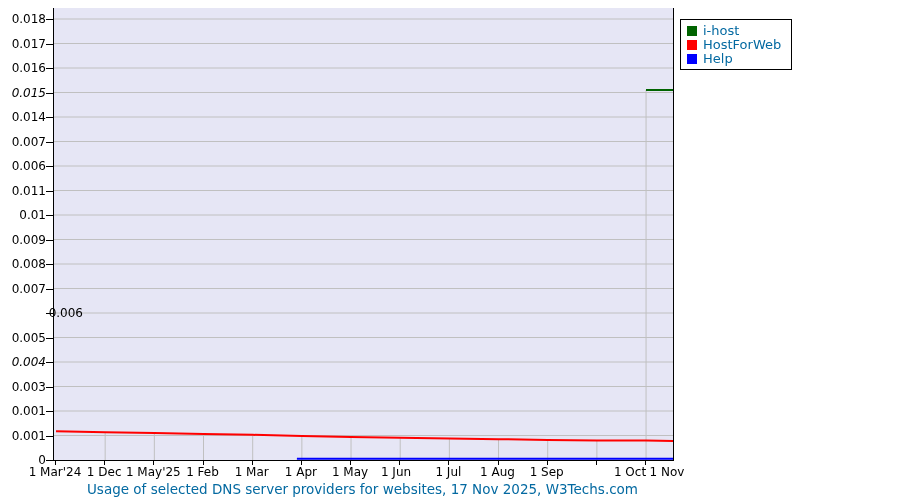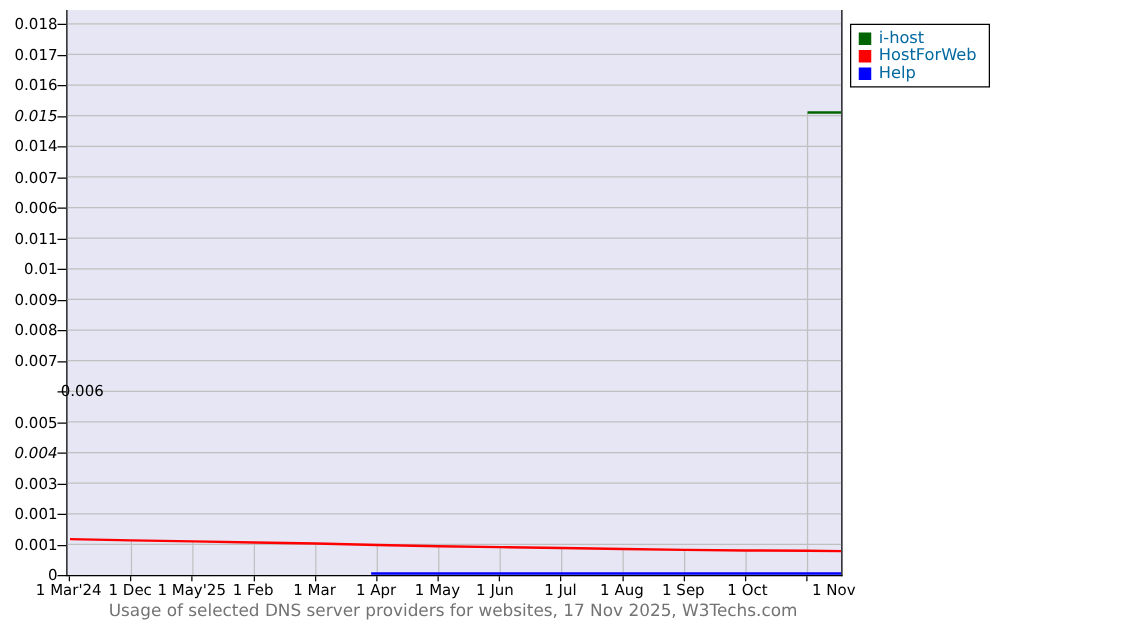--- a/index.html
+++ b/index.html
@@ -22,21 +22,21 @@
   .tickmark{position:absolute;background:#000;}
   .legend{
     position:absolute;left:680px;top:19px;background:#ffffff;
     border:1px solid #000;padding:3px 10px 3px 6px;
   }
   .legend-item{display:flex;align-items:center;height:13px;margin:1px 0;}
   .legend-swatch{width:10px;height:10px;margin-right:6px;flex:0 0 auto;}
   .legend-label{font-size:13px;line-height:13px;color:#0369a1;white-space:nowrap;}
   .chart-title{
     position:absolute;left:53px;top:481px;width:619px;text-align:center;
-    font-size:13.5px;color:#737373;white-space:nowrap;
+    font-size:13.5px;color:#0369a1;white-space:nowrap;
   }
 </style>
 </head>
 <body>
 
 <div class="canvas">
 
   <div class="plot">
     <svg id="chart-svg" width="619" height="452" viewBox="0 0 619 452">
         <line x1="0" y1="427.5" x2="619" y2="427.5" stroke="#c0c0c0" stroke-width="1"></line>
@@ -101,21 +101,21 @@
       <div class="axis-label xlab" style="left: 104.17px; top: 466px;">1 Dec</div>
       <div class="axis-label xlab" style="left: 153.34px; top: 466px;">1 May'25</div>
       <div class="axis-label xlab" style="left: 202.51px; top: 466px;">1 Feb</div>
       <div class="axis-label xlab" style="left: 251.68px; top: 466px;">1 Mar</div>
       <div class="axis-label xlab" style="left: 300.85px; top: 466px;">1 Apr</div>
       <div class="axis-label xlab" style="left: 350.02px; top: 466px;">1 May</div>
       <div class="axis-label xlab" style="left: 396px; top: 466px;">1 Jun</div>
       <div class="axis-label xlab" style="left: 448.36px; top: 466px;">1 Jul</div>
       <div class="axis-label xlab" style="left: 497.53px; top: 466px;">1 Aug</div>
       <div class="axis-label xlab" style="left: 546.7px; top: 466px;">1 Sep</div>
-      <div class="axis-label xlab" style="left: 598px; top: 466px;">1 Oct</div>
+      <div class="axis-label xlab" style="left: 630px; top: 466px;">1 Oct</div>
       <div class="axis-label xlab" style="left: 667px; top: 466px;">1 Nov</div>
     </div>
   <div id="axis-ticks">
       <div class="tickmark" style="left: 46px; width: 7px; height: 1px; top: 460px;"></div>
       <div class="tickmark" style="left: 46px; width: 7px; height: 1px; top: 435.5px;"></div>
       <div class="tickmark" style="left: 46px; width: 7px; height: 1px; top: 411px;"></div>
       <div class="tickmark" style="left: 46px; width: 7px; height: 1px; top: 386.5px;"></div>
       <div class="tickmark" style="left: 46px; width: 7px; height: 1px; top: 362px;"></div>
       <div class="tickmark" style="left: 46px; width: 7px; height: 1px; top: 337.5px;"></div>
       <div class="tickmark" style="left: 46px; width: 7px; height: 1px; top: 313px;"></div>

